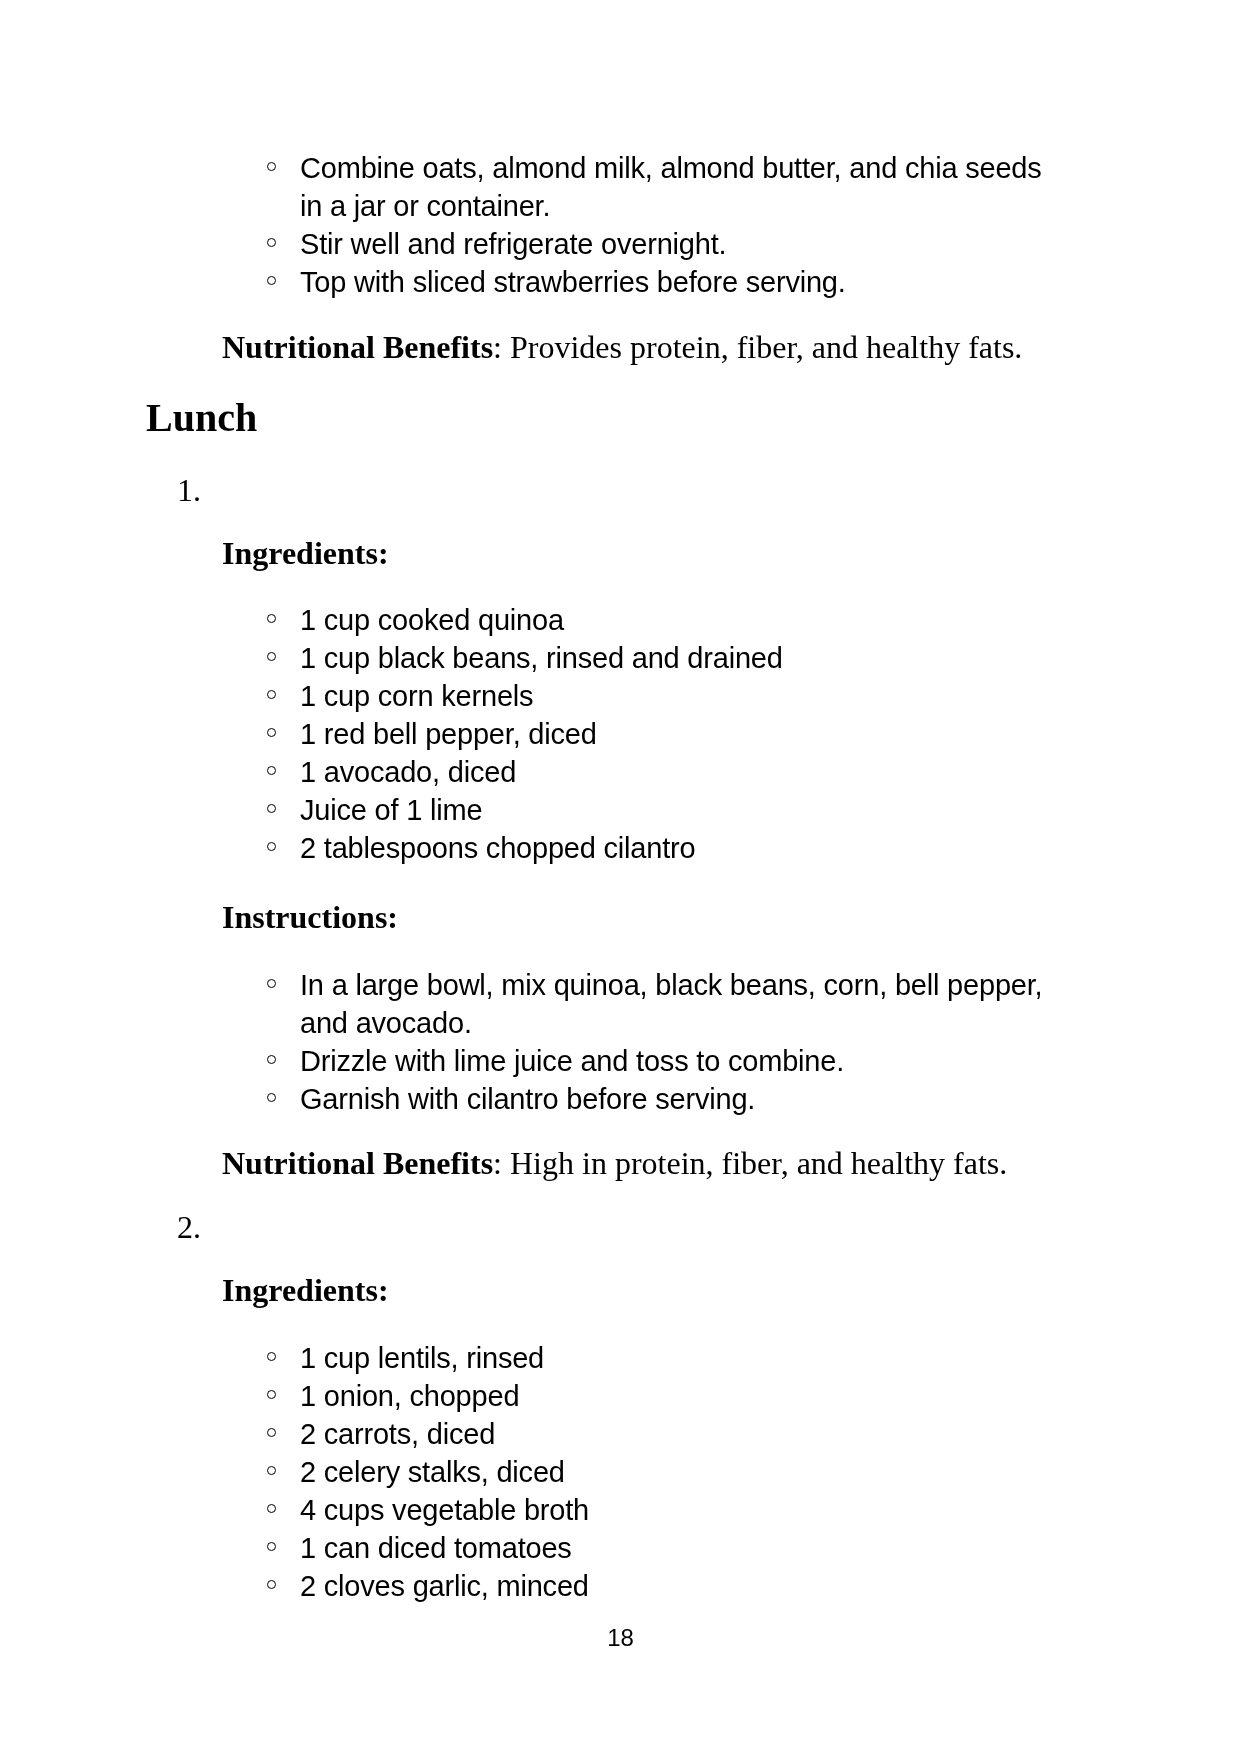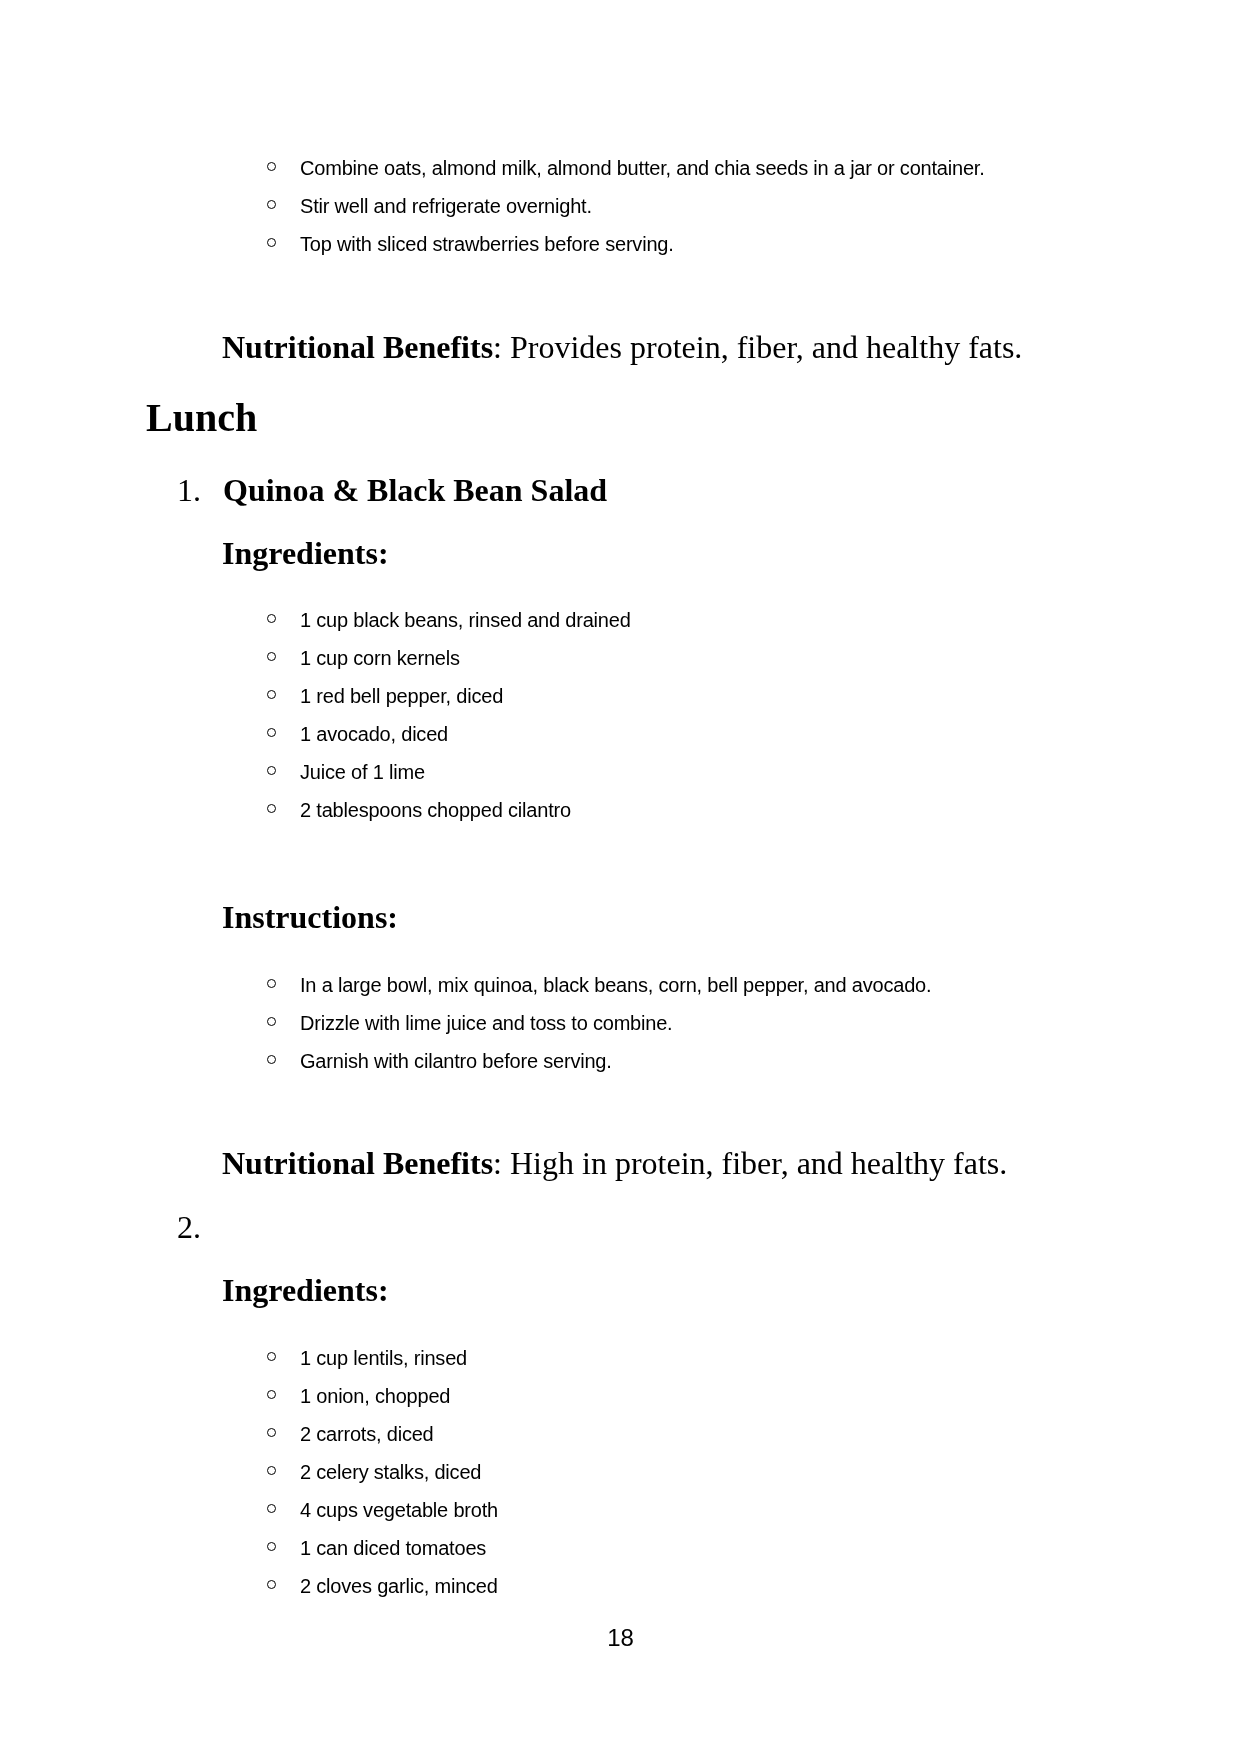--- a/index.html
+++ b/index.html
@@ -8,21 +8,21 @@
     width:1241px;
     height:1755px;
     background:#ffffff;
     color:#000000;
     margin:0 auto;
     overflow:hidden;
   }
   
   .sans{
     font-family:"Liberation Sans","DejaVu Sans",sans-serif;
-    font-size:20px;
+    font-size:29px;
     line-height:38px;
     letter-spacing:-0.2px;
   }
   
   .serif{
     font-family:"Liberation Serif","DejaVu Serif",serif;
     font-size:32px;
     line-height:38px;
   }
   .bold{font-weight:bold;}
@@ -79,26 +79,31 @@
   </ul>
 
   <div class="serif abs" style="left:222px;top:328px;">
     <span class="bold">Nutritional Benefits</span><span>: Provides protein, fiber, and healthy fats.</span>
   </div>
 
   <div class="serif bold abs" style="left:146px;top:393px;font-size:40px;line-height:50px;text-align:center;">Lunch</div>
 
   <div class="serif abs num-item" style="left:177px;top:471px;">
     <span class="num-col">1.</span>
-    <span class="bold">Quinoa &amp; Black Bean Salad</span>
   </div>
 
   <div class="serif bold abs" style="left:222px;top:534px;">Ingredients:</div>
 
   <ul class="o-list sans abs" style="left:267px;top:601px;width:803px;">
+    <li>
+      <span class="marker-col">
+          <span class="o-marker"></span>
+        </span>
+      <span class="li-text">1 cup cooked quinoa</span>
+    </li>
     <li>
       <span class="marker-col">
           <span class="o-marker"></span>
         </span>
       <span class="li-text">1 cup black beans, rinsed and drained</span>
     </li>
     <li>
       <span class="marker-col">
           <span class="o-marker"></span>
         </span>

